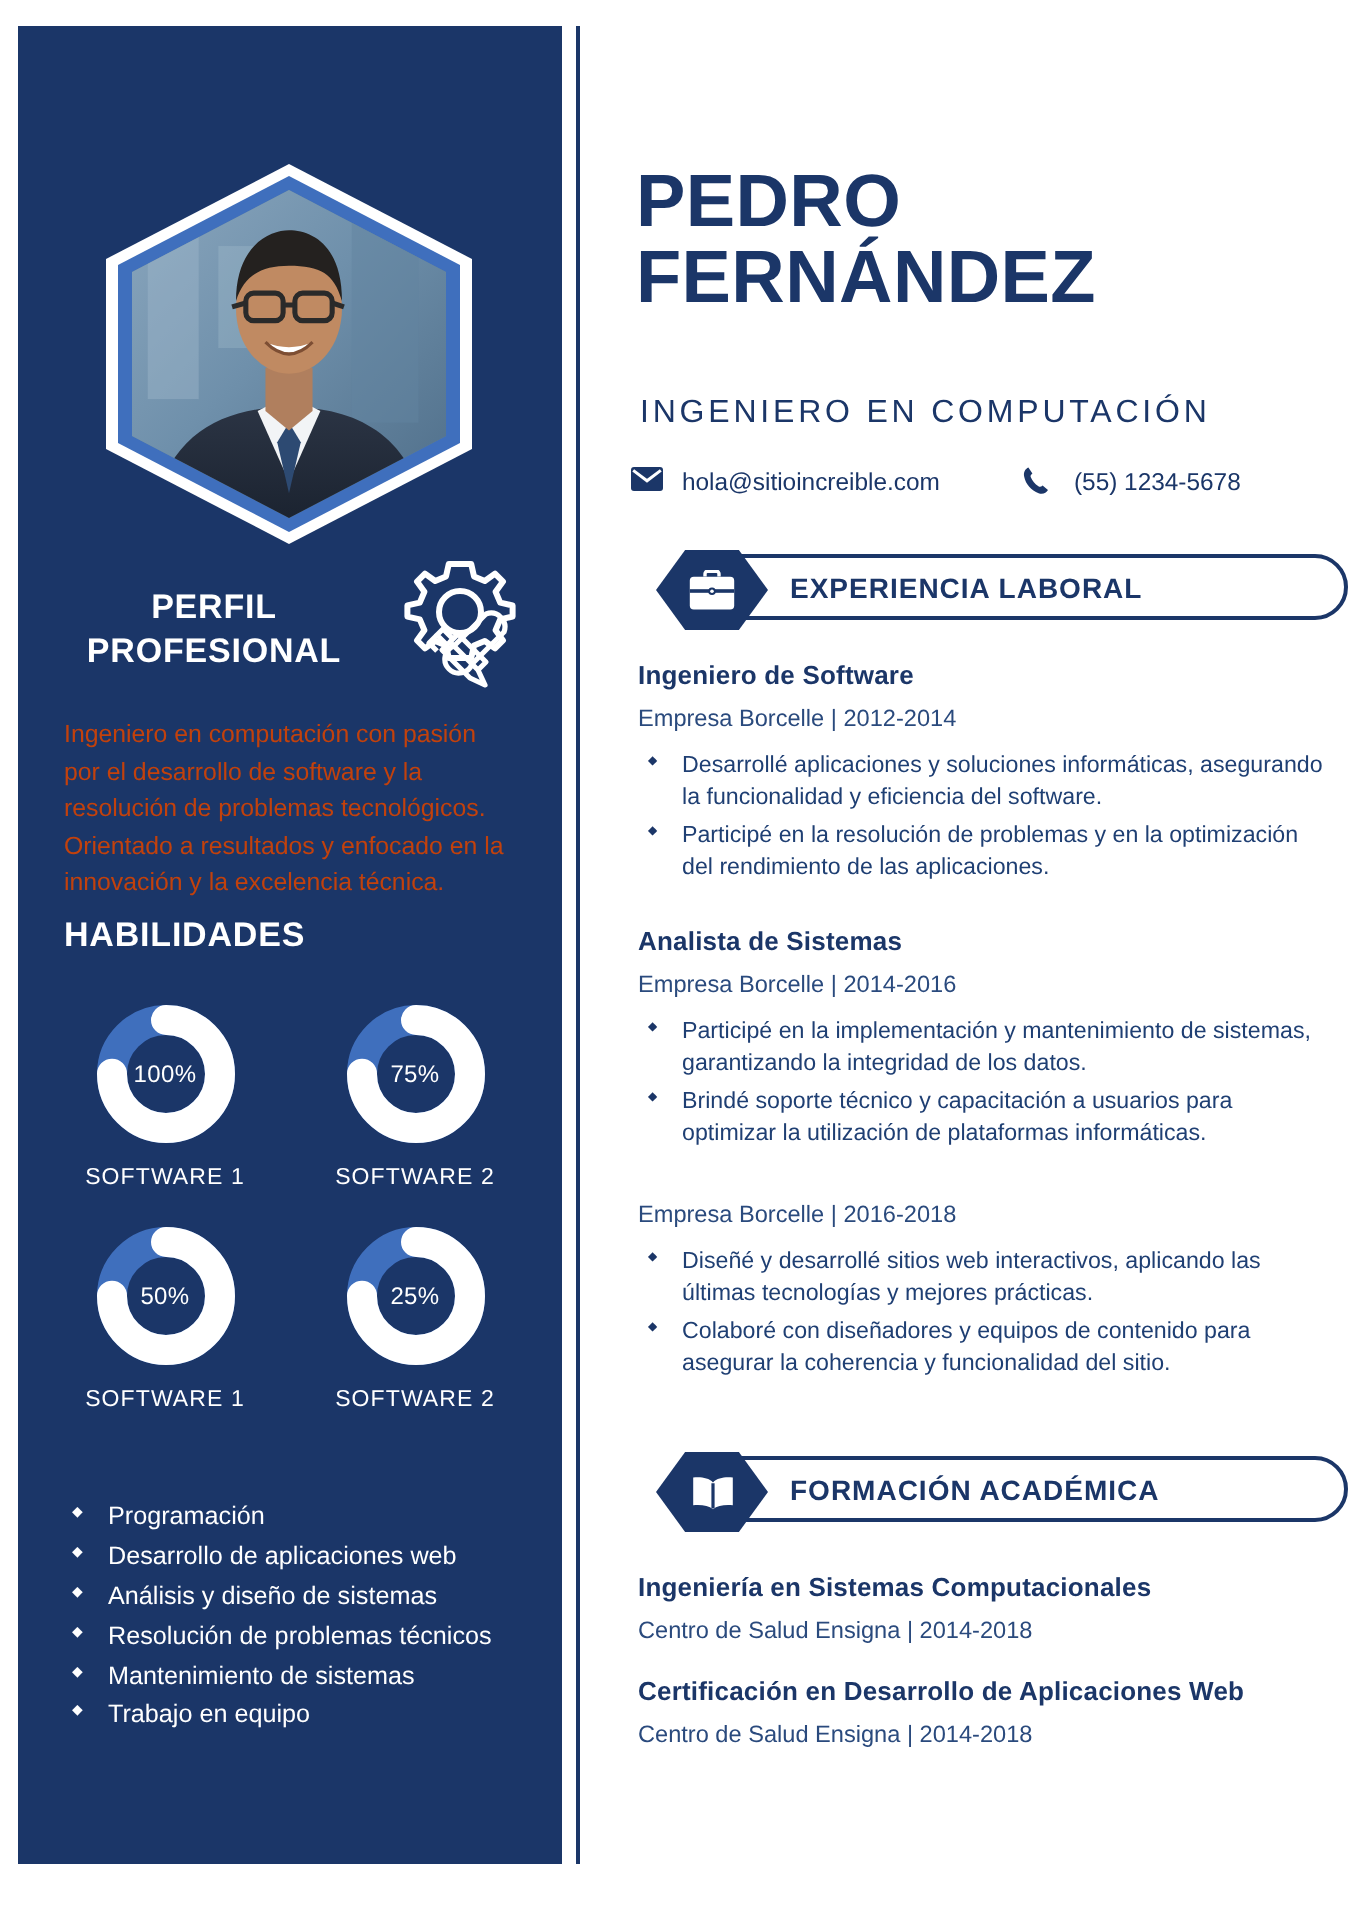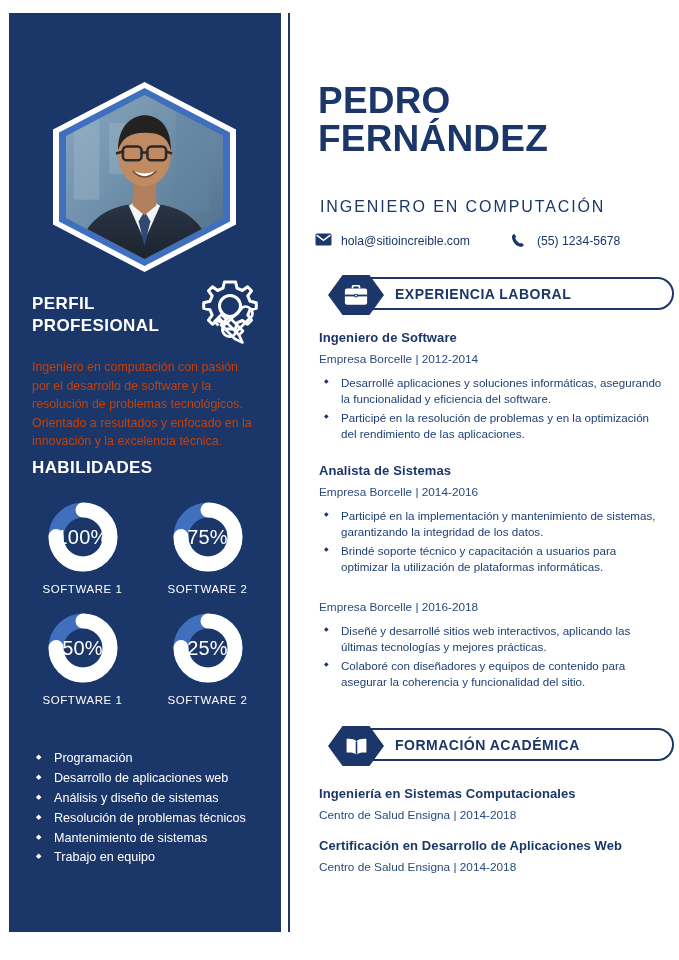--- a/index.html
+++ b/index.html
@@ -28,42 +28,42 @@
     position:absolute;inset:0;
     -webkit-clip-path:polygon(50% 0%,100% 25%,100% 75%,50% 100%,0% 75%,0% 25%);
     clip-path:polygon(50% 0%,100% 25%,100% 75%,50% 100%,0% 75%,0% 25%);
   }
   .hex-white{background:#ffffff;}
   .hex-blue{background:#3f6fbd;left:6px;top:6px;right:6px;bottom:6px;width:auto;height:auto;}
   .hex-photo{left:13px;top:13px;right:13px;bottom:13px;width:auto;height:auto;overflow:hidden;background:#5d7f9c;}
   .hex-photo svg{width:100%;height:100%;display:block;}
   .perfil-head{
     position:absolute;left:32px;top:293px;width:150px;
-    color:#ffffff;font-size:17px;font-weight:bold;letter-spacing:.4px;line-height:1.32;
+    color:#ffffff;font-size:17px;font-weight:bold;letter-spacing:.4px;line-height:1.32;text-align:center;
   }
   .gear-icon{position:absolute;left:192px;top:275px;width:76px;height:76px;}
   .perfil-text{
     position:absolute;left:32px;top:358px;width:222px;
     color:#c2410c;font-size:12.4px;line-height:1.5;
   }
   .hab-head{
     position:absolute;left:32px;top:458px;
     color:#ffffff;font-size:17px;font-weight:bold;letter-spacing:.4px;
   }
 
   
   .donuts{position:absolute;left:20px;top:500px;width:250px;}
   .donut-row{display:flex;justify-content:space-around;margin-bottom:16px;}
   .donut-cell{width:112px;text-align:center;}
   .donut{position:relative;width:74px;height:74px;margin:0 auto;}
   .donut svg{display:block;width:74px;height:74px;transform:rotate(-90deg);}
   .donut .pct{
     position:absolute;left:0;right:0;top:0;bottom:0;
     display:flex;align-items:center;justify-content:center;
-    color:#ffffff;font-size:20px;letter-spacing:.2px;
+    color:#ffffff;font-size:12px;letter-spacing:.2px;
   }
   .donut-label{
     margin-top:9px;color:#ffffff;font-size:11.5px;letter-spacing:.55px;
   }
 
   
   .skills{position:absolute;left:34px;top:750px;width:226px;padding:0;margin:0;list-style:none;}
   .skills li{
     position:relative;color:#ffffff;font-size:12.6px;line-height:1.42;
     padding-left:20px;margin-bottom:2px;

